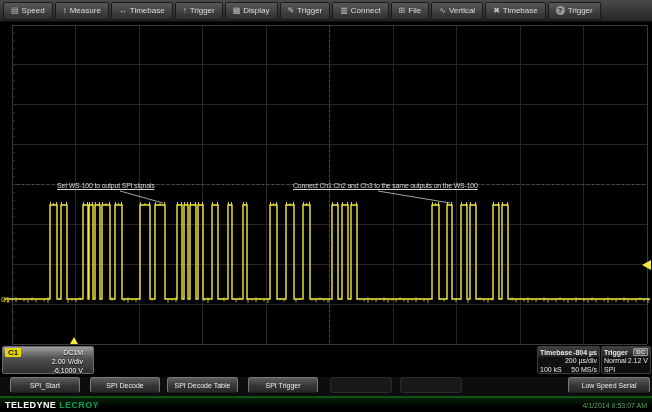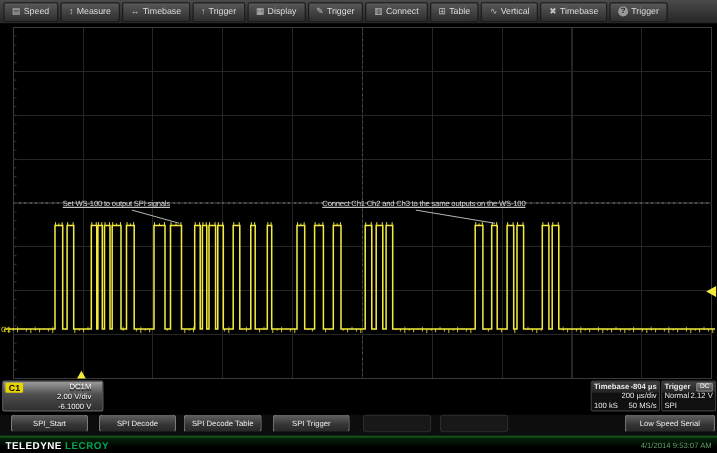--- a/index.html
+++ b/index.html
@@ -92,21 +92,21 @@
       <div class="menu-item">
         <span class="mi">✎</span>
         <span>Trigger</span>
       </div>
       <div class="menu-item">
         <span class="mi">▥</span>
         <span>Connect</span>
       </div>
       <div class="menu-item">
         <span class="mi">⊞</span>
-        <span>Table</span>
+        <span>File</span>
       </div>
       <div class="menu-item">
         <span class="mi">∿</span>
         <span>Vertical</span>
       </div>
       <div class="menu-item">
         <span class="mi">✖</span>
         <span>Timebase</span>
       </div>
       <div class="menu-item support">

